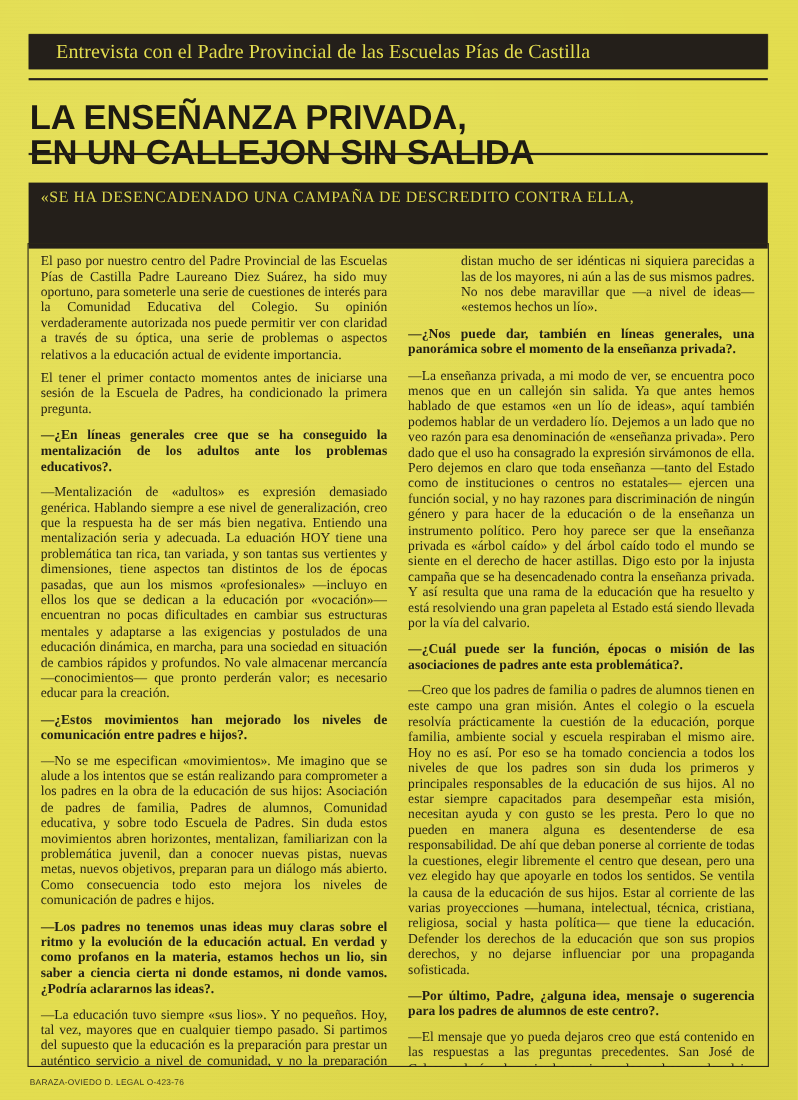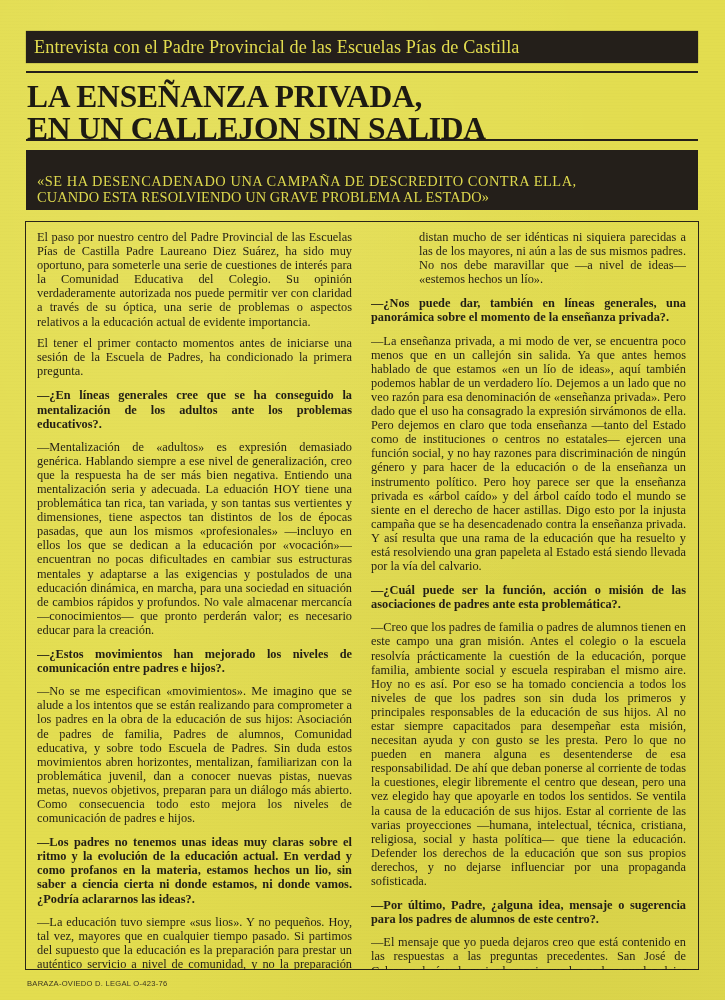--- a/index.html
+++ b/index.html
@@ -35,57 +35,57 @@
     background: #241f1a;
     display: flex;
     align-items: center;
     box-shadow: 0 0 1px rgba(0,0,0,0.6);
   }
   .kicker-text {
     color: #e3dd4f;
     font-family: "Liberation Serif", serif;
     font-size: 18.2px;
     letter-spacing: 0.1px;
-    padding-left: 8px;
+    padding-left: 25px;
     white-space: nowrap;
   }
 
   
   .rule {
     position: absolute;
     background: #241f1a;
   }
   .rule-top   { left: 26px; top: 71px;  width: 672px; height: 2.4px; }
   .rule-bot   { left: 26px; top: 139px; width: 672px; height: 2.4px; }
 
   .headline {
     position: absolute;
     left: 27px;
     top: 73px;
     width: 672px;
     height: 64px;
-    font-family: Liberation Serif, serif;
+    font-family: Liberation Sans, sans-serif;
     font-weight: bold;
     font-size: 31.5px;
     line-height: 31.5px;
     letter-spacing: -0.2px;
     color: #1d1a12;
-    padding-top: 8px;
+    padding-top: 18px;
   }
   .headline-line { display: block; white-space: nowrap; }
 
   
   .quote-band {
     position: absolute;
     left: 26px;
-    top: 150px;
+    top: 166px;
     width: 672px;
     height: 60px;
     background: #241f1a;
-    padding: 23px 0 0 11px;
+    padding: 6px 0 0 11px;
     box-sizing: border-box;
   }
   .quote-line {
     display: block;
     color: #ded94e;
     font-family: "Liberation Serif", serif;
     font-size: 14.4px;
     line-height: 16.2px;
     white-space: nowrap;
     letter-spacing: 0.1px;
@@ -171,21 +171,20 @@
 
   <div class="headline">
     <span class="headline-line">LA ENSEÑANZA PRIVADA,</span>
     <span class="headline-line">EN UN CALLEJON SIN SALIDA</span>
   </div>
 
   <div class="rule rule-bot"></div>
 
   <div class="quote-band">
     <span class="quote-line ql1">«SE HA DESENCADENADO UNA CAMPAÑA DE DESCREDITO CONTRA ELLA,</span>
-    <span class="quote-line ql2">CUANDO ESTA RESOLVIENDO UN GRAVE PROBLEMA AL ESTADO»</span>
   </div>
 
   <div class="frame"></div>
 
   <div class="columns">
 
     <div class="col">
       <p class="body">El paso por nuestro centro del Padre Provincial de las Escuelas Pías de Castilla Padre Laureano Diez Suárez, ha sido muy oportuno, para someterle una serie de cuestiones de interés para la Comunidad Educativa del Colegio. Su opinión verdaderamente autorizada nos puede permitir ver con claridad a través de su óptica, una serie de problemas o aspectos relativos a la educación actual de evidente importancia.</p>
       <p class="body">El tener el primer contacto momentos antes de iniciarse una sesión de la Escuela de Padres, ha condicionado la primera pregunta.</p>
       <p class="body q">—¿En líneas generales cree que se ha conseguido la mentalización de los adultos ante los problemas educativos?.</p>
@@ -193,21 +192,21 @@
       <p class="body q">—¿Estos movimientos han mejorado los niveles de comunicación entre padres e hijos?.</p>
       <p class="body">—No se me especifican «movimientos». Me imagino que se alude a los intentos que se están realizando para comprometer a los padres en la obra de la educación de sus hijos: Asociación de padres de familia, Padres de alumnos, Comunidad educativa, y sobre todo Escuela de Padres. Sin duda estos movimientos abren horizontes, mentalizan, familiarizan con la problemática juvenil, dan a conocer nuevas pistas, nuevas metas, nuevos objetivos, preparan para un diálogo más abierto. Como consecuencia todo esto mejora los niveles de comunicación de padres e hijos.</p>
       <p class="body q">—Los padres no tenemos unas ideas muy claras sobre el ritmo y la evolución de la educación actual. En verdad y como profanos en la materia, estamos hechos un lio, sin saber a ciencia cierta ni donde estamos, ni donde vamos. ¿Podría aclararnos las ideas?.</p>
       <p class="body">—La educación tuvo siempre «sus lios». Y no pequeños. Hoy, tal vez, mayores que en cualquier tiempo pasado. Si partimos del supuesto que la educación es la preparación para prestar un auténtico servicio a nivel de comunidad, y no la preparación para aprovecharnos —otros dirian «explotar»— de los demás, entonces la educación depende del hombre que queremos formar, de la comunidad para la que lo formamos, de la escala de valores, metas y objetivos, del concepto de vida y de servicio, etc., etc. Ahora bien: todas estas cosas, en la mentalidad de los jóvenes,</p>
     </div>
 
     <div class="col">
       <p class="body tight">distan mucho de ser idénticas ni siquiera parecidas a las de los mayores, ni aún a las de sus mismos padres. No nos debe maravillar que —a nivel de ideas— «estemos hechos un lío».</p>
       <p class="body q">—¿Nos puede dar, también en líneas generales, una panorámica sobre el momento de la enseñanza privada?.</p>
       <p class="body">—La enseñanza privada, a mi modo de ver, se encuentra poco menos que en un callejón sin salida. Ya que antes hemos hablado de que estamos «en un lío de ideas», aquí también podemos hablar de un verdadero lío. Dejemos a un lado que no veo razón para esa denominación de «enseñanza privada». Pero dado que el uso ha consagrado la expresión sirvámonos de ella. Pero dejemos en claro que toda enseñanza —tanto del Estado como de instituciones o centros no estatales— ejercen una función social, y no hay razones para discriminación de ningún género y para hacer de la educación o de la enseñanza un instrumento político. Pero hoy parece ser que la enseñanza privada es «árbol caído» y del árbol caído todo el mundo se siente en el derecho de hacer astillas. Digo esto por la injusta campaña que se ha desencadenado contra la enseñanza privada. Y así resulta que una rama de la educación que ha resuelto y está resolviendo una gran papeleta al Estado está siendo llevada por la vía del calvario.</p>
-      <p class="body q">—¿Cuál puede ser la función, acción o misión de las asociaciones de padres ante esta problemática?.</p>
+      <p class="body q">—¿Cuál puede ser la función, épocas o misión de las asociaciones de padres ante esta problemática?.</p>
       <p class="body">—Creo que los padres de familia o padres de alumnos tienen en este campo una gran misión. Antes el colegio o la escuela resolvía prácticamente la cuestión de la educación, porque familia, ambiente social y escuela respiraban el mismo aire. Hoy no es así. Por eso se ha tomado conciencia a todos los niveles de que los padres son sin duda los primeros y principales responsables de la educación de sus hijos. Al no estar siempre capacitados para desempeñar esta misión, necesitan ayuda y con gusto se les presta. Pero lo que no pueden en manera alguna es desentenderse de esa responsabilidad. De ahí que deban ponerse al corriente de todas la cuestiones, elegir libremente el centro que desean, pero una vez elegido hay que apoyarle en todos los sentidos. Se ventila la causa de la educación de sus hijos. Estar al corriente de las varias proyecciones —humana, intelectual, técnica, cristiana, religiosa, social y hasta política— que tiene la educación. Defender los derechos de la educación que son sus propios derechos, y no dejarse influenciar por una propaganda sofisticada.</p>
       <p class="body q">—Por último, Padre, ¿alguna idea, mensaje o sugerencia para los padres de alumnos de este centro?.</p>
       <p class="body">—El mensaje que yo pueda dejaros creo que está contenido en las respuestas a las preguntas precedentes. San José de Calasanz decía: «la mejor herencia que los padres pueden dejar a sus hijos es la herencia de una buena educación». Ese es mi mensaje. Pero considerar que la educación no es SOLO preparación técnica para resolver los problemas de la vida a nivel materia o temporal, sino también cristiano y espiritual. Este es también, en resumen, el mensaje que os dejo. Muchas cosas podrían añadirse, pero el espacio y el tiempo aprisionan. Saludos.</p>
     </div>
 
   </div>
 
   <div class="footer">BARAZA-OVIEDO D. LEGAL O-423-76</div>
 
   <div class="grain"></div>

